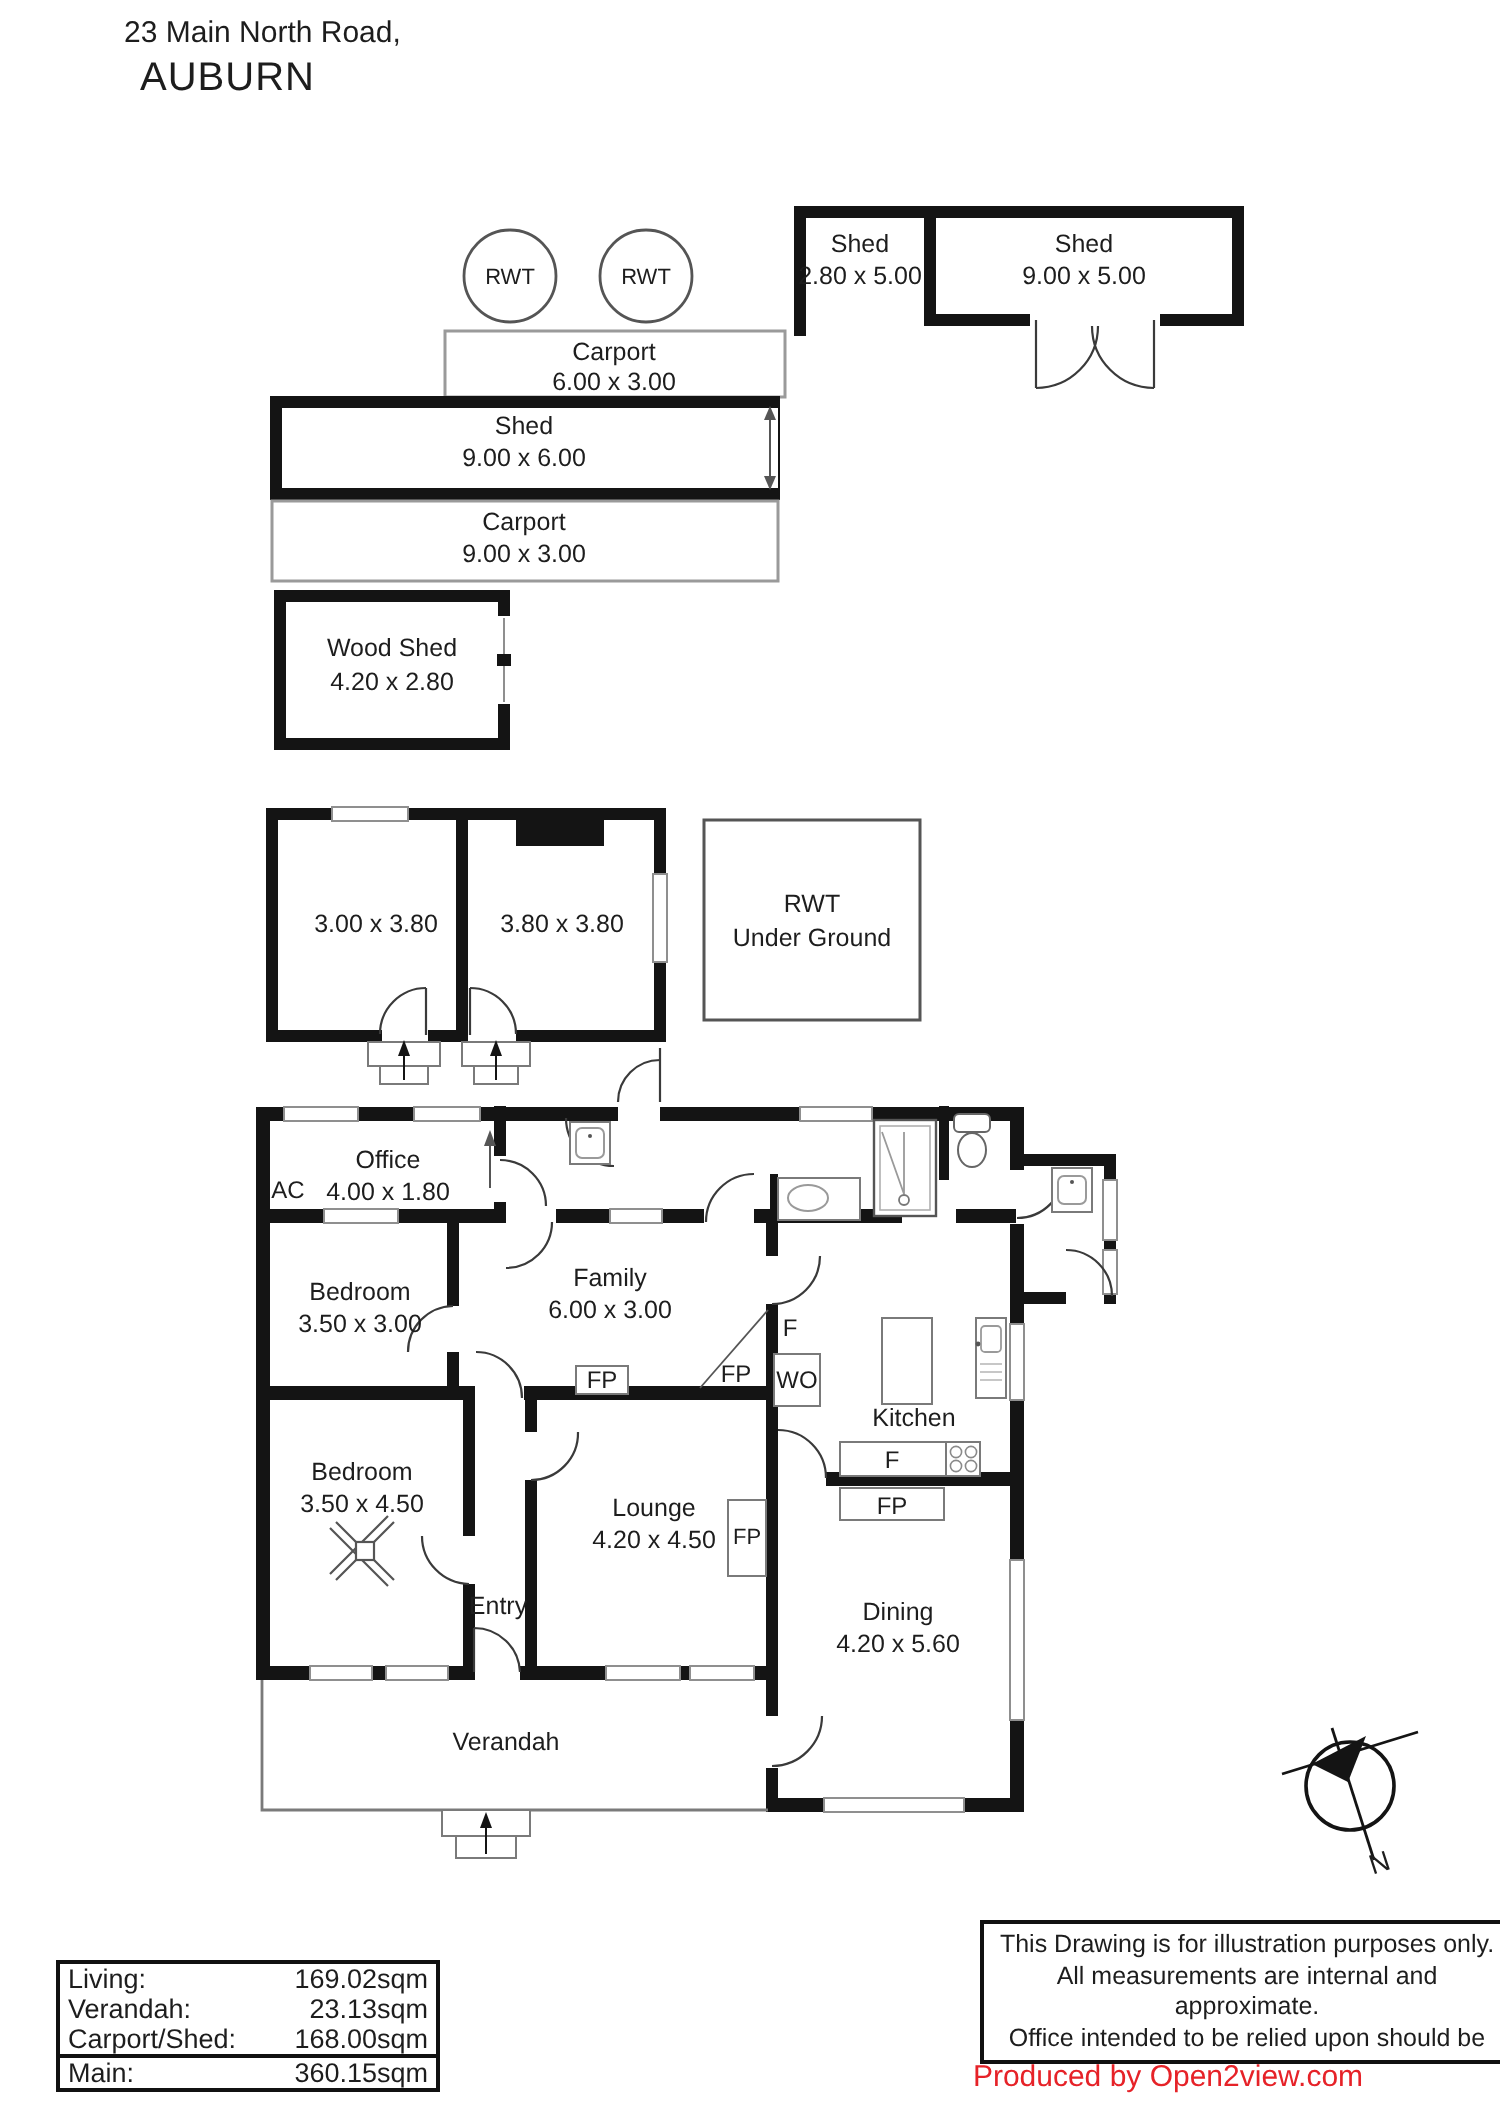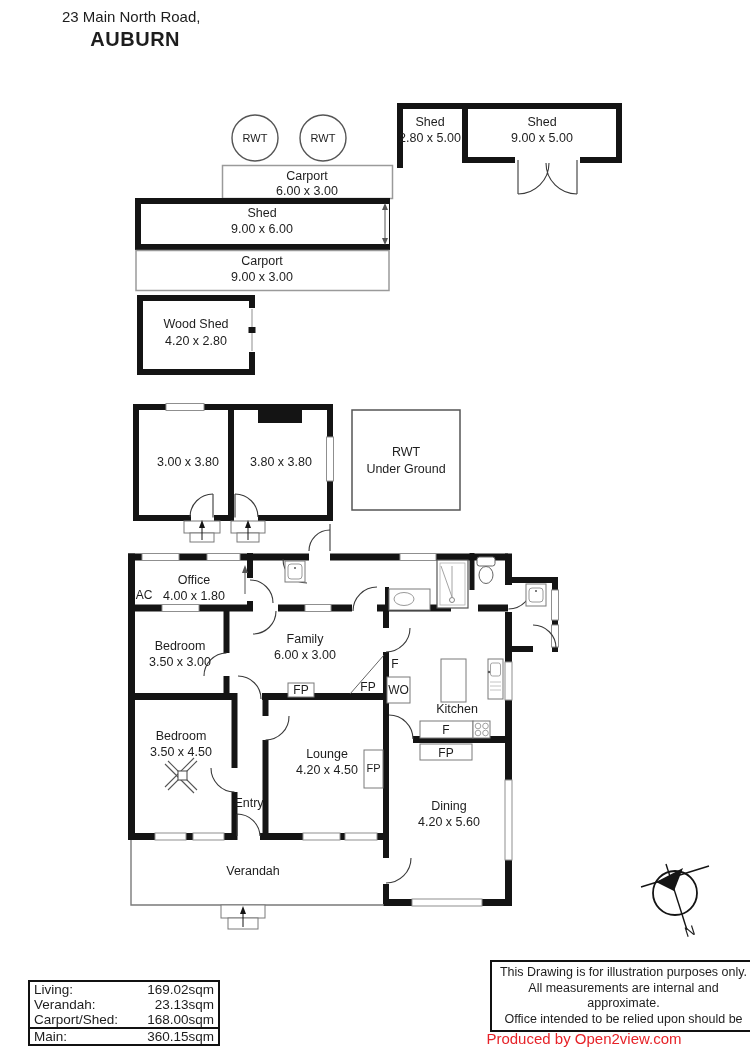--- a/index.html
+++ b/index.html
@@ -1,19 +1,19 @@
 <!DOCTYPE html>
 <html><head>
 <meta charset="utf-8">
 <style>
   html,body{margin:0;padding:0;background:#fff;}
   body{width:750px;height:1060px;position:relative;font-family:"Liberation Sans",sans-serif;color:#1d1d1d;overflow:hidden;}
   .header{position:absolute;left:22px;top:8px;line-height:1.25;margin-left:40px;}
   .header .l1{font-size:15px;}
-  .header .l2{font-size:20px;font-weight:bold;padding-left:8px;letter-spacing:.5px;text-align:center;}
+  .header .l2{font-size:20px;font-weight:normal;padding-left:8px;letter-spacing:.5px;}
   svg{position:absolute;left:0;top:0;}
   svg text{fill:#1d1d1d;}
   .lbl{font-size:12.5px;}
   .sm{font-size:12px;}
   .xs{font-size:11px;}
   .areas{position:absolute;left:28px;top:980px;width:188px;border:2px solid #111;font-size:13.5px;background:#fff;}
   .areas .row{display:flex;justify-content:space-between;padding:0 4px;line-height:15px;}
   .areas .total{border-top:2px solid #111;}
   .disclaimer{position:absolute;left:490px;top:960px;width:259px;border:2px solid #111;font-size:12.5px;text-align:center;line-height:15.5px;padding:3px 2px;background:#fff;}
   .credit{position:absolute;left:477px;top:1030px;width:214px;text-align:center;font-size:15px;color:#e62228;}

